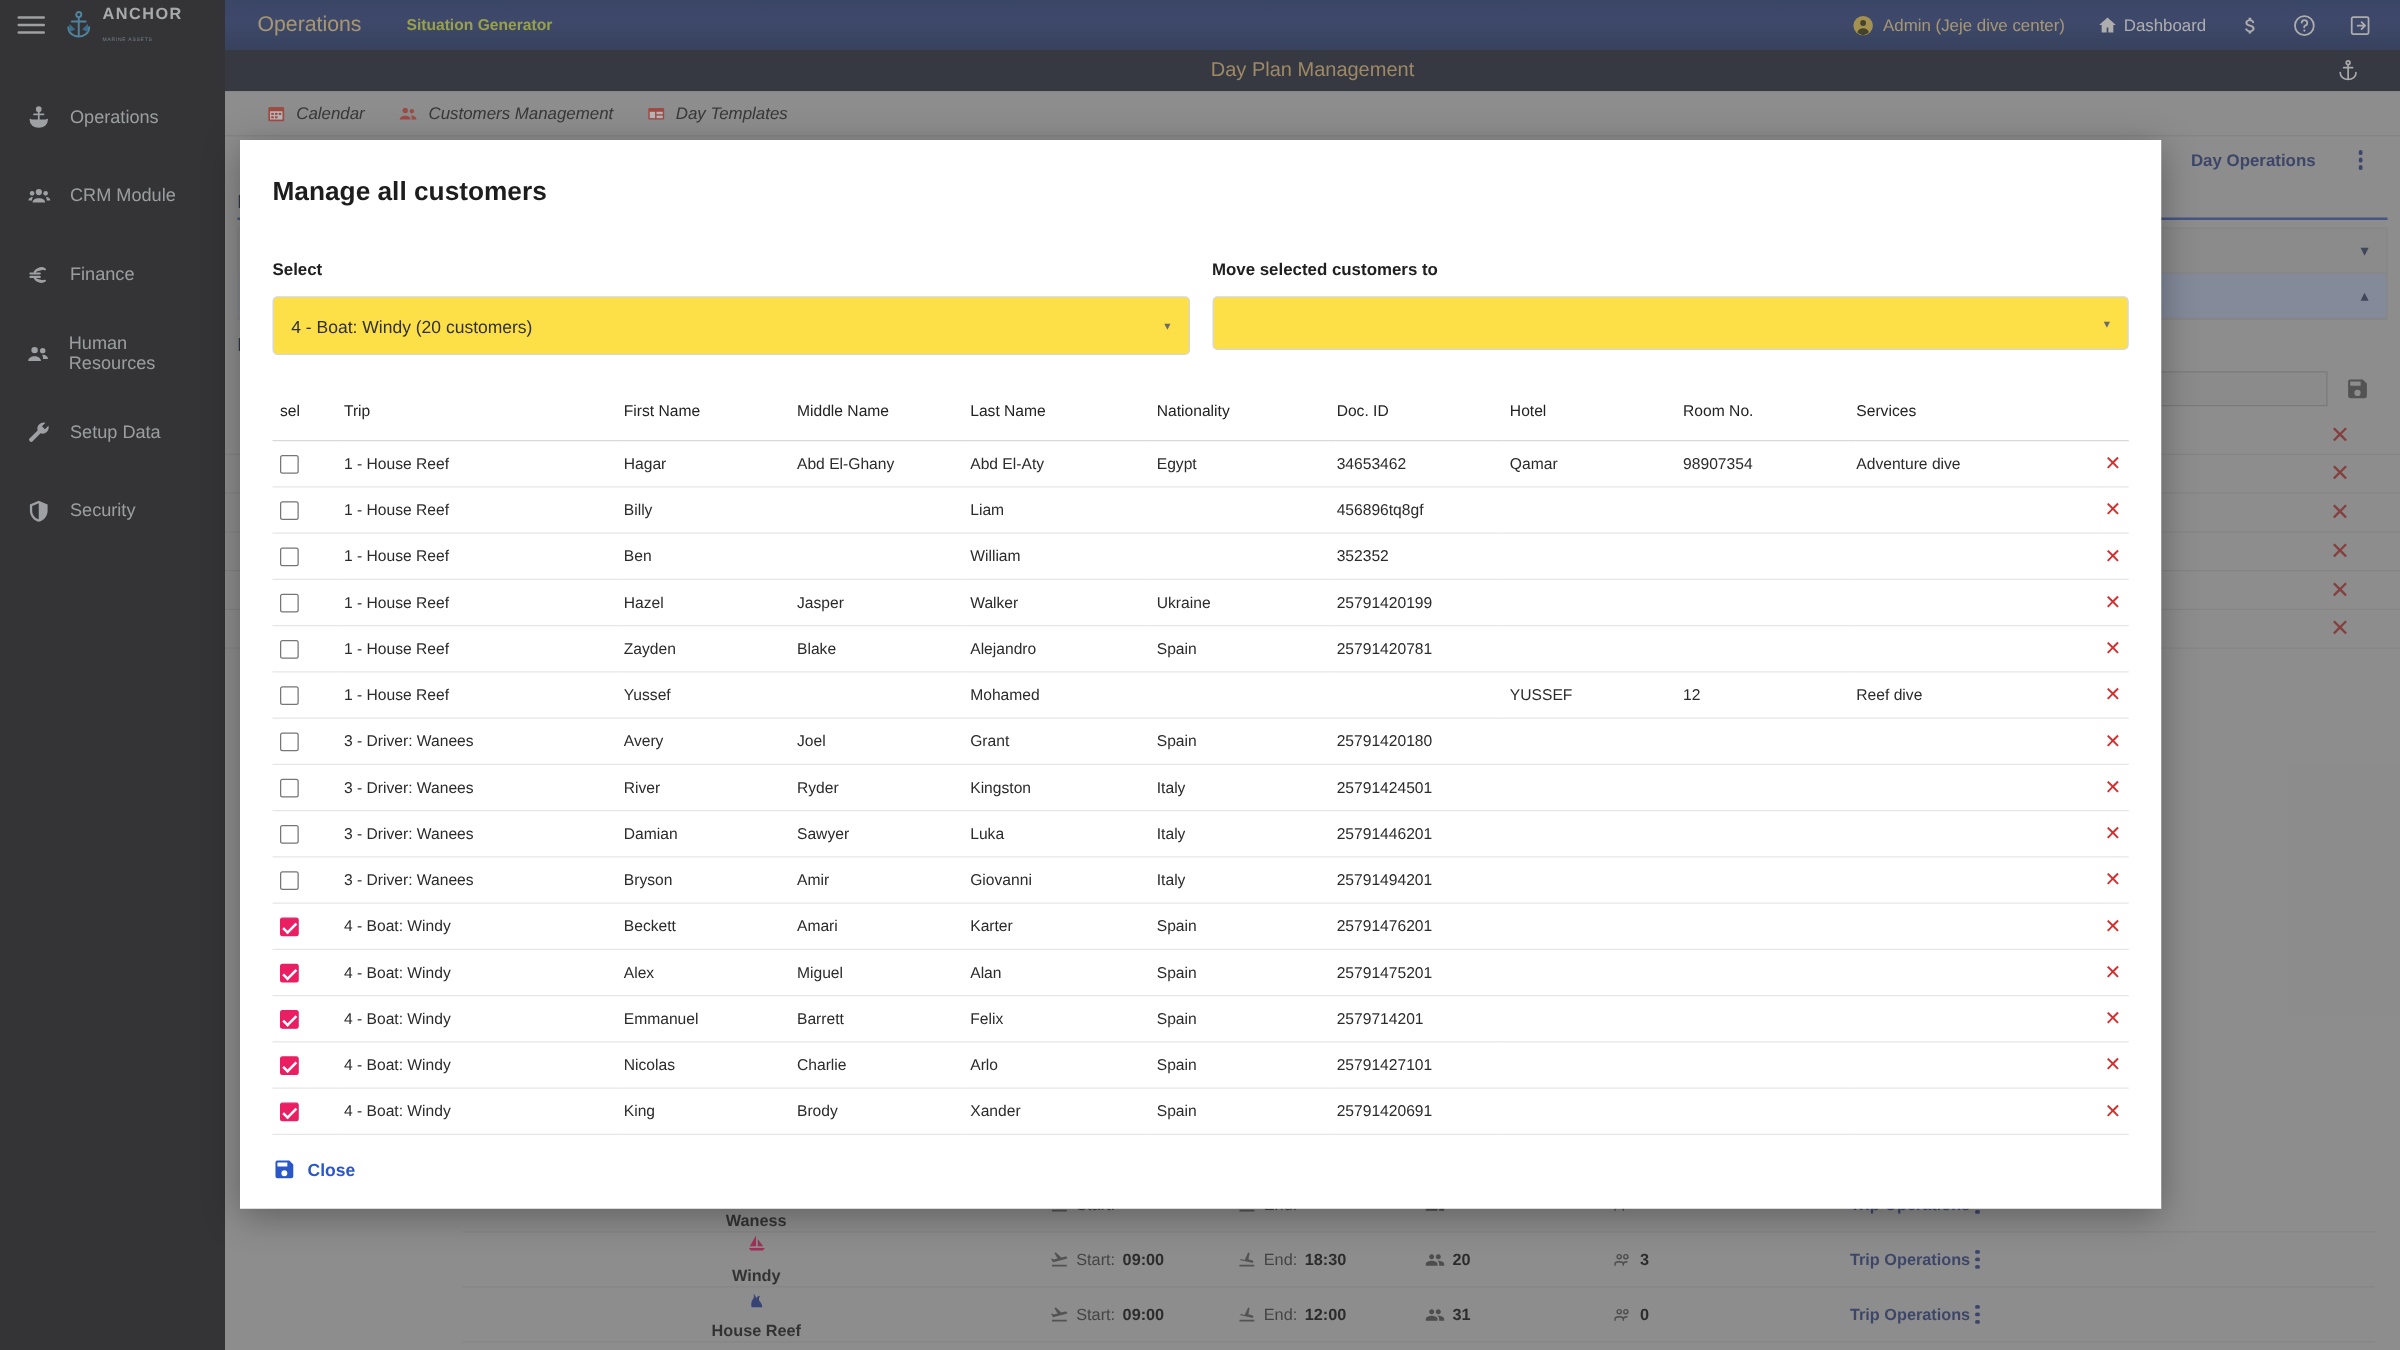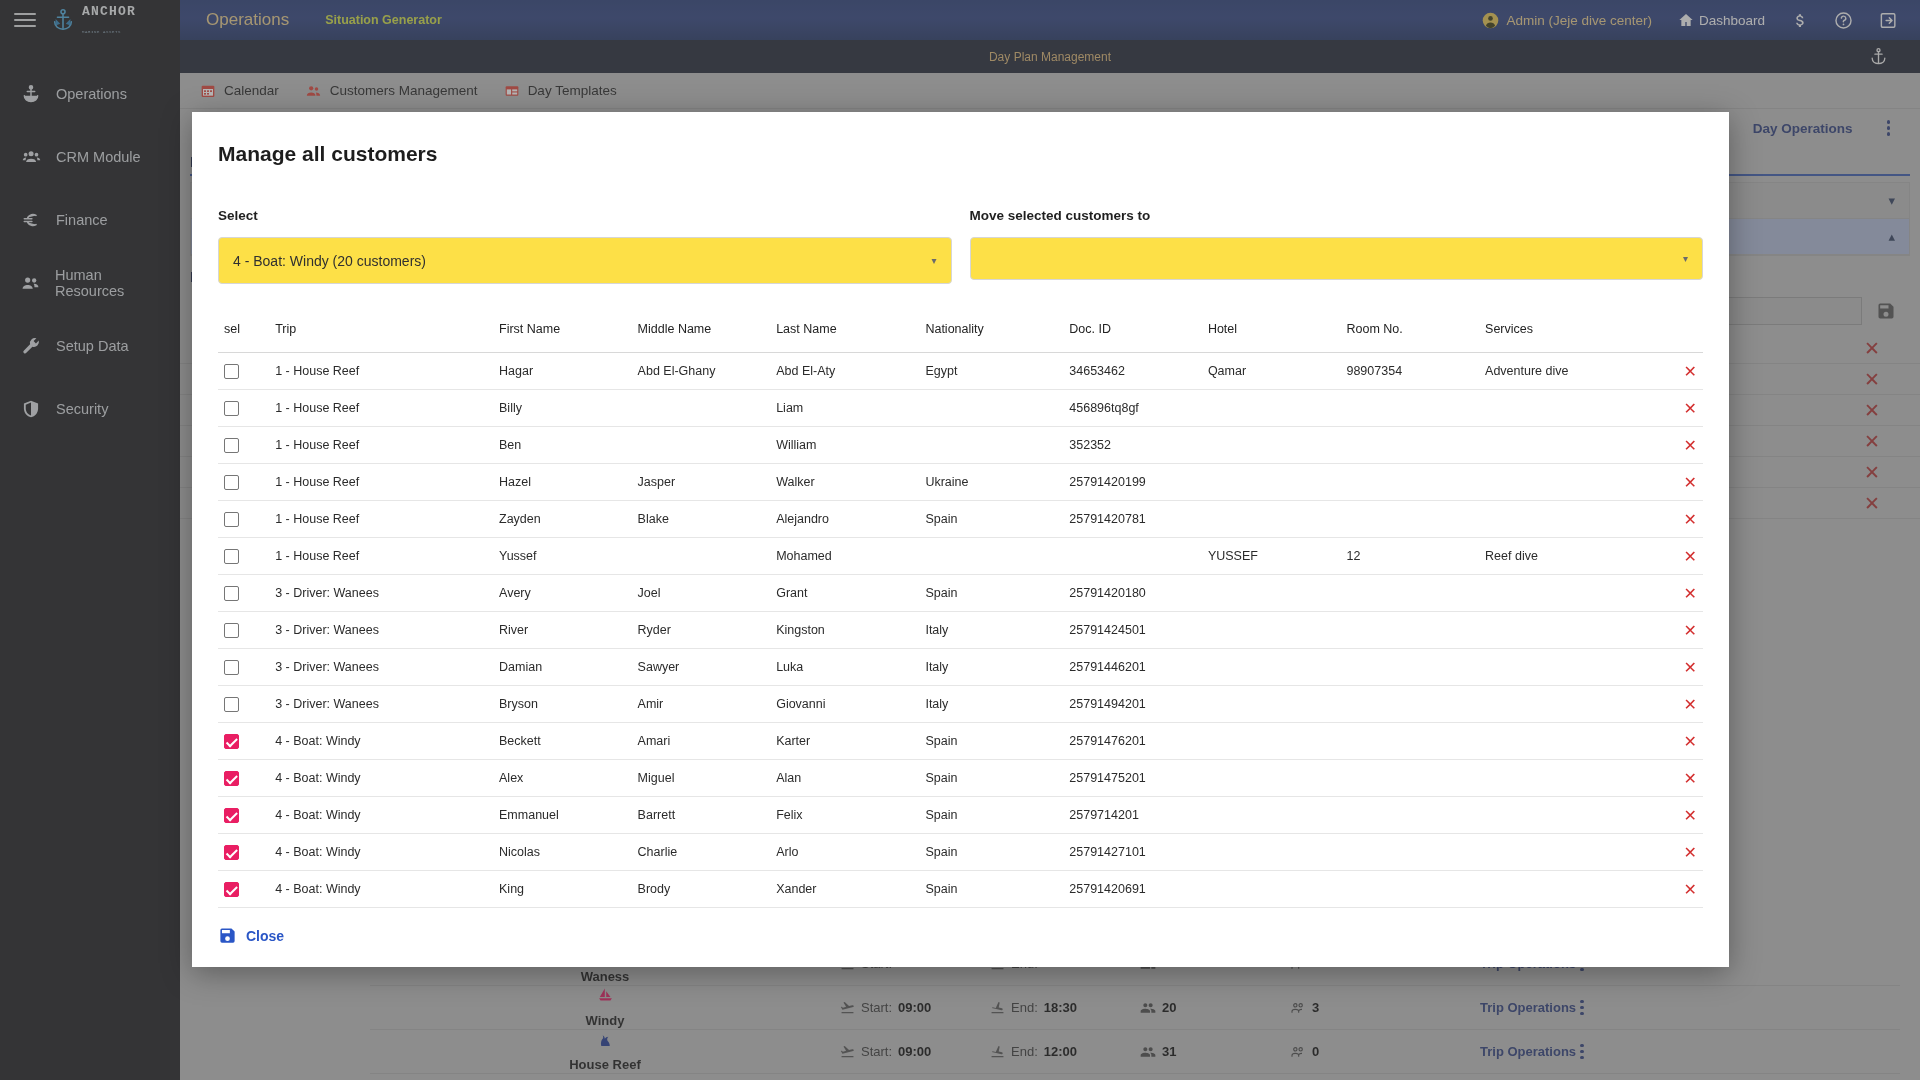--- a/index.html
+++ b/index.html
@@ -11,21 +11,21 @@
   }
 
   
   #app { position: absolute; inset: 0; }
 
   
   .sidebar {
     position: absolute; left: 0; top: 0; width: 180px; height: 1080px;
     background: #1f2023; color: #cfd2d6; z-index: 5;
   }
-  .sidebar-top { height: 40px; display: flex; align-items: center; gap: 14px; padding: 0 14px; font-family: Liberation Mono, monospace; }
+  .sidebar-top { height: 40px; display: flex; align-items: center; gap: 14px; padding: 0 14px; }
   .burger { width: 22px; display: flex; flex-direction: column; gap: 4px; cursor: pointer; }
   .burger span { display: block; height: 2px; background: #d6d8da; border-radius: 1px; }
   .brand { display: flex; align-items: center; gap: 6px; }
   .brand-anchor svg { display: block; }
   .brand-name { font-size: 13px; letter-spacing: 1.2px; color: #e6e8ea; font-weight: 600; }
   .brand-sub { font-size: 4px; letter-spacing: .6px; color: #8fa5b8; }
   .sidebar-items { margin-top: 22px; }
   .sb-item {
     display: flex; align-items: center; gap: 14px;
     height: 63px; padding: 0 20px; cursor: pointer;
@@ -47,28 +47,28 @@
   .tb-link { display: flex; align-items: center; gap: 5px; color: #f0f0f0; font-size: 13.5px; cursor: pointer; }
   .tb-ico { color: #f0f0f0; display: flex; cursor: pointer; }
   .tb-ico svg, .tb-link svg, .tb-user svg { display: block; }
 
   
   .pagetitle {
     position: absolute; left: 180px; top: 40px; right: 0; height: 33px;
     background: #242836; display: flex; align-items: center; justify-content: center;
     z-index: 4;
   }
-  .pagetitle span { color: #d6b273; font-size: 12px; }
+  .pagetitle span { color: #d6b273; font-size: 16px; }
   .pagetitle .anchor-right { position: absolute; right: 32px; color: #e8e8e8; display: flex; }
 
   
   .tabstrip {
     position: absolute; left: 180px; top: 73px; right: 0; height: 36px;
     background: #b9b9b9; display: flex; align-items: center; gap: 26px;
-    padding-left: 20px; z-index: 4; border-bottom: 1px solid #a9a9a9;
+    padding-left: 33px; z-index: 4; border-bottom: 1px solid #a9a9a9; font-style: italic;
   }
   .tab { display: flex; align-items: center; gap: 8px; font-size: 13.5px; color: #262626; cursor: pointer; }
   .tab svg { display: block; }
 
   
   .bgcontent { position: absolute; left: 180px; top: 109px; right: 0; bottom: 0; background: #b8b8b8; z-index: 3; }
   .bg-toprow { display: flex; align-items: center; justify-content: flex-end; gap: 30px; height: 38px; padding-right: 26px; }
   .bg-faint { color: #2a3a6e; font-size: 13.5px; font-weight: bold; }
   .bg-dayops { color: #2f3f7a; font-size: 13.5px; font-weight: bold; cursor: pointer; }
   .kebab { display: flex; flex-direction: column; gap: 2.5px; cursor: pointer; padding: 0 4px; }

